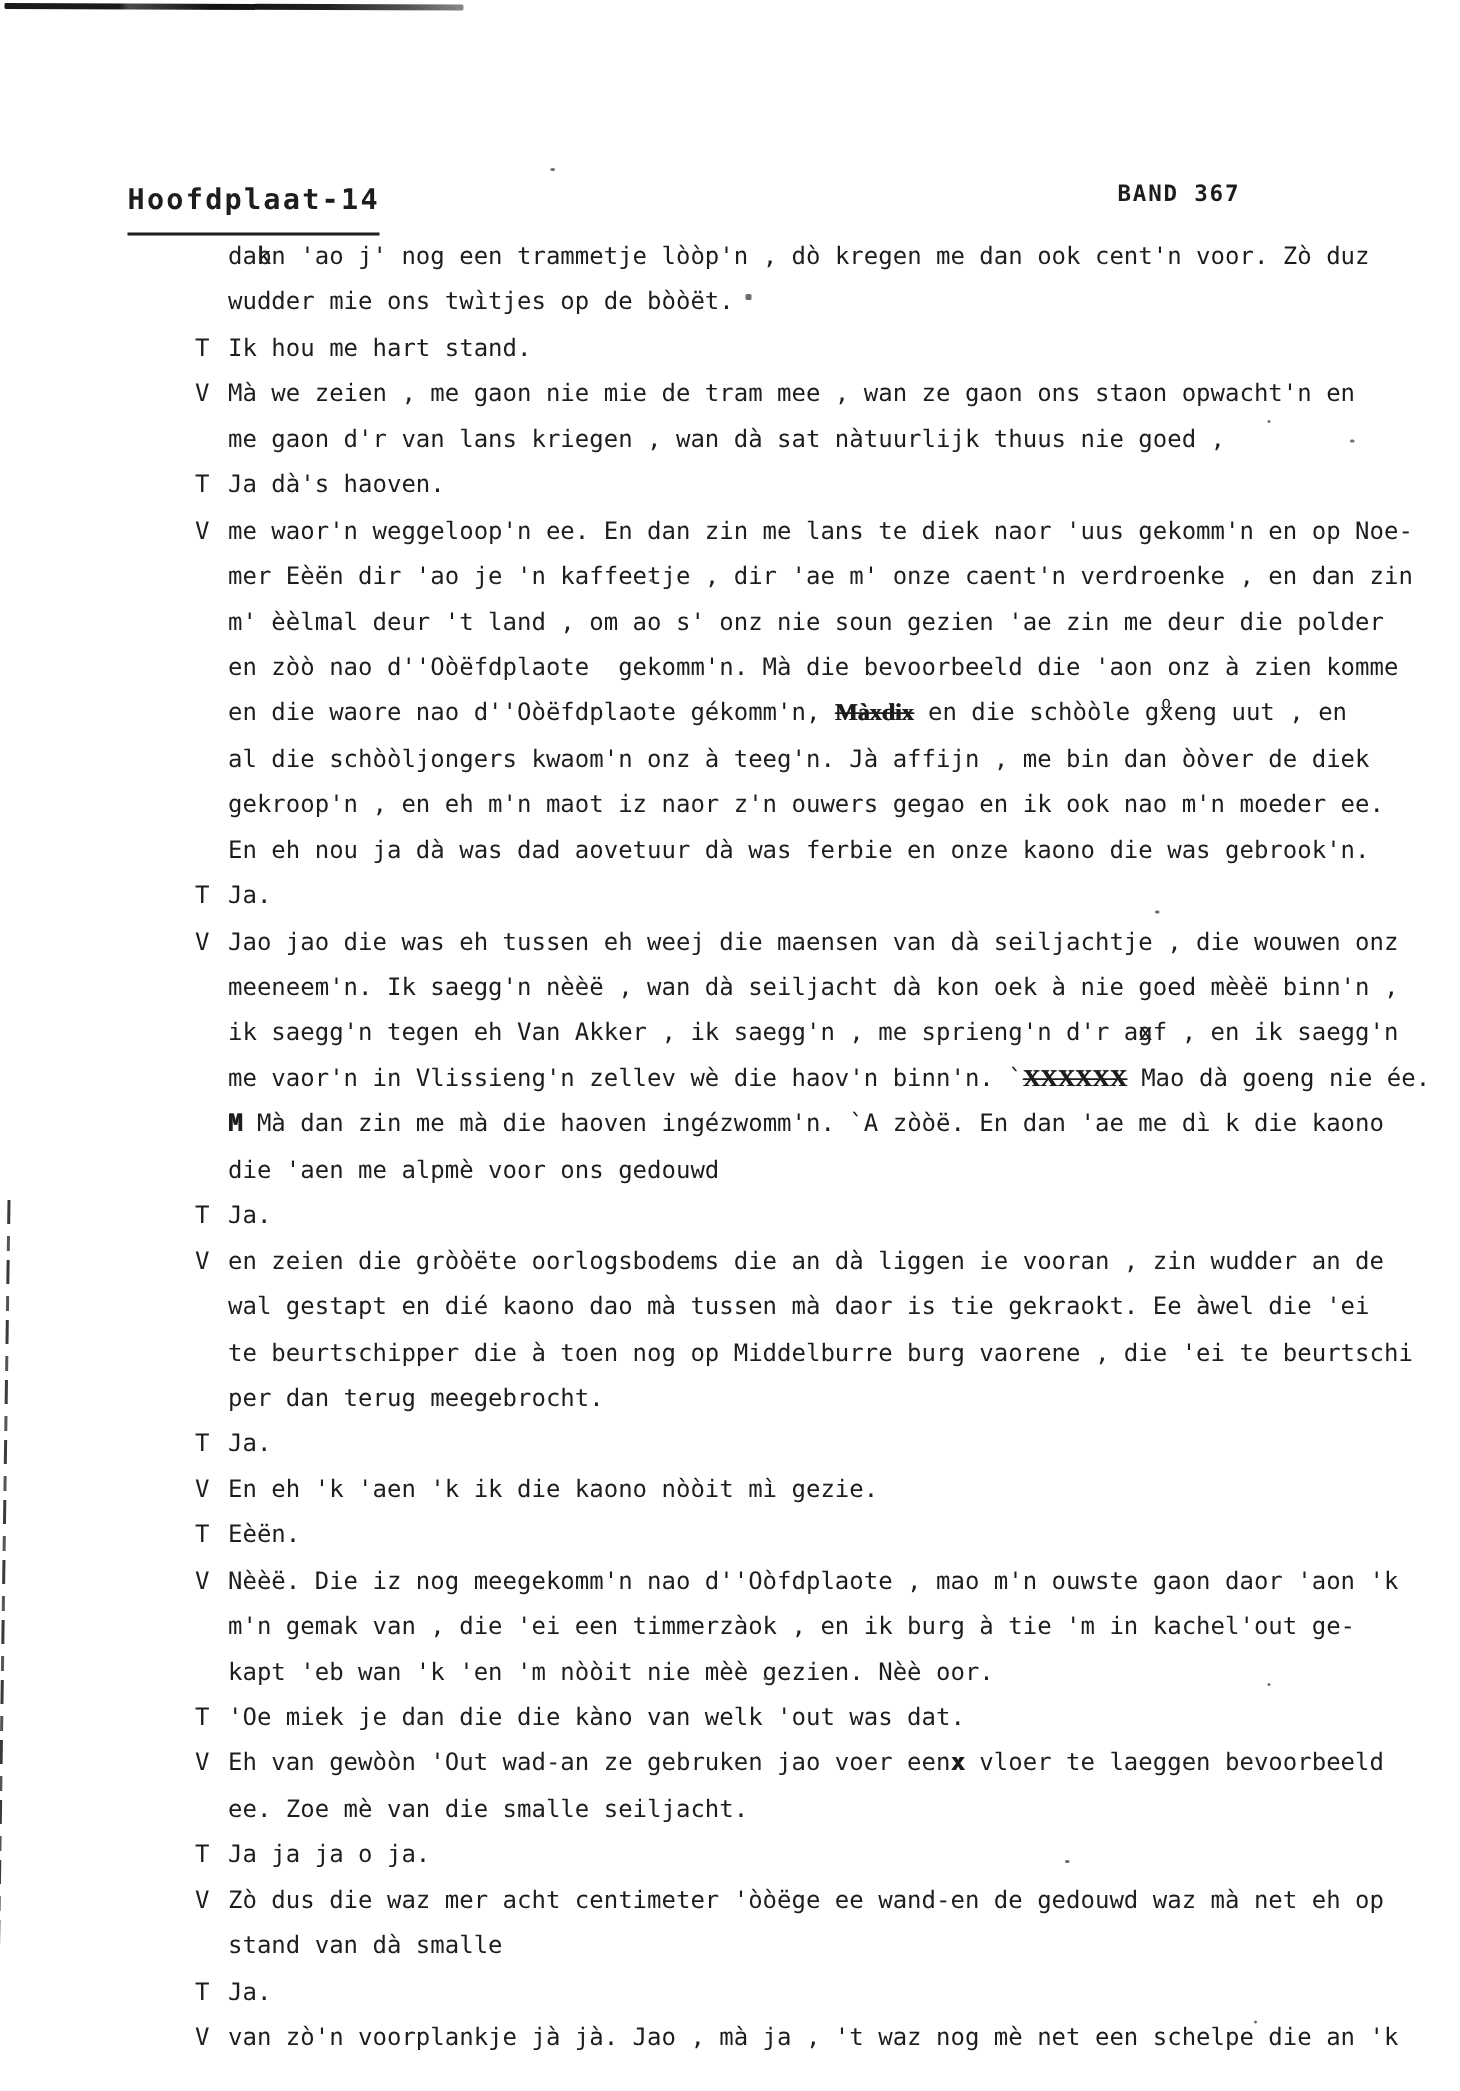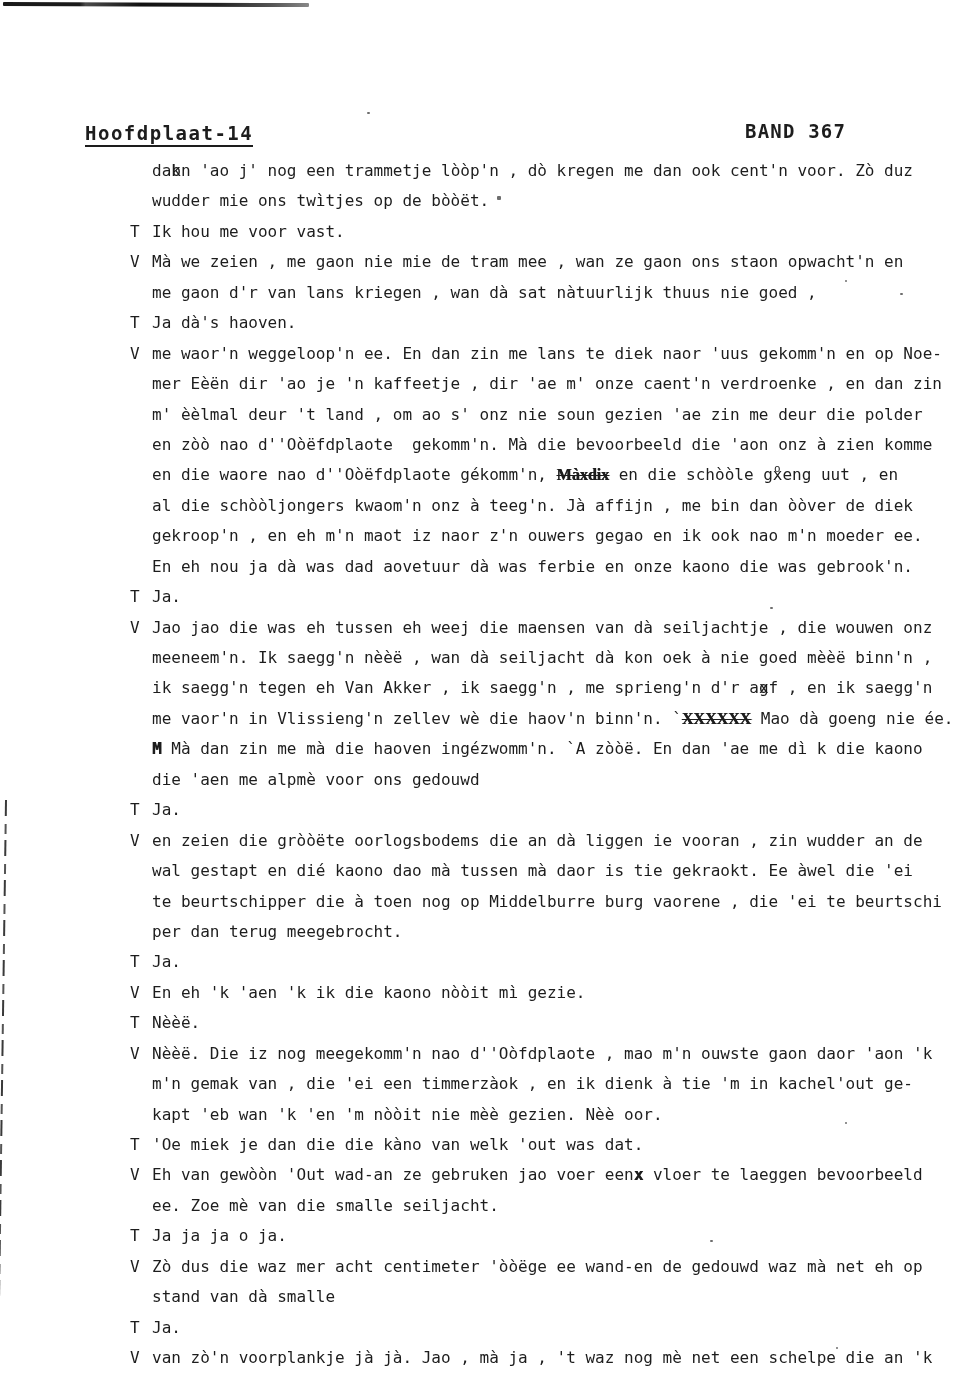--- a/index.html
+++ b/index.html
@@ -9,26 +9,26 @@
     overflow:hidden;
     font-family:"DejaVu Sans Mono","Liberation Mono",monospace;
     color:#1d1d1d;
   }
   .page{position:relative;width:973px;height:1394px;background:#fff;overflow:hidden;}
 
   
   .header-title{
     position:absolute;left:85px;top:122px;
     font-size:19px;letter-spacing:1.5px;font-weight:bold;
-    border-bottom:2px solid #1d1d1d;padding-bottom:1px;
+    border-bottom:2px solid #1d1d1d;padding-bottom:11px;
     white-space:pre;
   }
   .header-band{
     position:absolute;left:745px;top:120px;
-    font-size:19px;letter-spacing:1.2px;font-weight:bold;
+    font-size:15px;letter-spacing:1.2px;font-weight:bold;
     white-space:pre;
   }
 
   
   .transcript{
     position:absolute;left:130px;top:156px;width:850px;
   }
   .line{
     height:30.45px;line-height:30.45px;
     font-size:16px;white-space:pre;
@@ -61,21 +61,21 @@
   <div class="artifact-top-bar"></div>
   <div class="artifact-left-line"></div>
 
   <div class="header-title">Hoofdplaat-14</div>
 
   <div class="header-band">BAND 367</div>
 
   <div class="transcript">
       <div class="line"><span class="speaker"></span><span class="text">da<span class="ov">k<span class="over on">b</span></span>n 'ao j' nog een trammetje lòòp'n , dò kregen me dan ook cent'n voor. Zò duz</span></div>
       <div class="line"><span class="speaker"></span><span class="text">wudder mie ons twìtjes op de bòòët.</span></div>
-      <div class="line"><span class="speaker">T</span><span class="text">Ik hou me voor vast.</span></div>
+      <div class="line"><span class="speaker">T</span><span class="text">Ik hou me hart stand.</span></div>
       <div class="line"><span class="speaker">V</span><span class="text">Mà we zeien , me gaon nie mie de tram mee , wan ze gaon ons staon opwacht'n en</span></div>
       <div class="line"><span class="speaker"></span><span class="text">me gaon d'r van lans kriegen , wan dà sat nàtuurlijk thuus nie goed ,</span></div>
       <div class="line"><span class="speaker">T</span><span class="text">Ja dà's haoven.</span></div>
       <div class="line"><span class="speaker">V</span><span class="text">me waor'n weggeloop'n ee. En dan zin me lans te diek naor 'uus gekomm'n en op Noe-</span></div>
       <div class="line"><span class="speaker"></span><span class="text">mer Eèën dir 'ao je 'n kaffeetje , dir 'ae m' onze caent'n verdroenke , en dan zin</span></div>
       <div class="line"><span class="speaker"></span><span class="text">m' èèlmal deur 't land , om ao s' onz nie soun gezien 'ae zin me deur die polder</span></div>
       <div class="line"><span class="speaker"></span><span class="text">en zòò nao d''Oòëfdplaote  gekomm'n. Mà die bevoorbeeld die 'aon onz à zien komme</span></div>
       <div class="line"><span class="speaker"></span><span class="text">en die waore nao d''Oòëfdplaote gékomm'n, <span class="seg-strike">Màxdix</span> en die schòòle g<span class="ov">x<span class="over above">o</span></span>eng uut , en</span></div>
       <div class="line"><span class="speaker"></span><span class="text">al die schòòljongers kwaom'n onz à teeg'n. Jà affijn , me bin dan òòver de diek</span></div>
       <div class="line"><span class="speaker"></span><span class="text">gekroop'n , en eh m'n maot iz naor z'n ouwers gegao en ik ook nao m'n moeder ee.</span></div>
@@ -87,23 +87,23 @@
       <div class="line"><span class="speaker"></span><span class="text">me vaor'n in Vlissieng'n zellev wè die haov'n binn'n. `<span class="seg-strike">XXXXXX</span> Mao dà goeng nie ée.</span></div>
       <div class="line"><span class="speaker"></span><span class="text"><span class="seg-bold">M</span> Mà dan zin me mà die haoven ingézwomm'n. `A zòòë. En dan 'ae me dì k die kaono</span></div>
       <div class="line"><span class="speaker"></span><span class="text">die 'aen me alpmè voor ons gedouwd</span></div>
       <div class="line"><span class="speaker">T</span><span class="text">Ja.</span></div>
       <div class="line"><span class="speaker">V</span><span class="text">en zeien die gròòëte oorlogsbodems die an dà liggen ie vooran , zin wudder an de</span></div>
       <div class="line"><span class="speaker"></span><span class="text">wal gestapt en dié kaono dao mà tussen mà daor is tie gekraokt. Ee àwel die 'ei</span></div>
       <div class="line"><span class="speaker"></span><span class="text">te beurtschipper die à toen nog op Middelburre burg vaorene , die 'ei te beurtschi</span></div>
       <div class="line"><span class="speaker"></span><span class="text">per dan terug meegebrocht.</span></div>
       <div class="line"><span class="speaker">T</span><span class="text">Ja.</span></div>
       <div class="line"><span class="speaker">V</span><span class="text">En eh 'k 'aen 'k ik die kaono nòòit mì gezie.</span></div>
-      <div class="line"><span class="speaker">T</span><span class="text">Nèèë.</span></div>
+      <div class="line"><span class="speaker">T</span><span class="text">Eèën.</span></div>
       <div class="line"><span class="speaker">V</span><span class="text">Nèèë. Die iz nog meegekomm'n nao d''Oòfdplaote , mao m'n ouwste gaon daor 'aon 'k</span></div>
-      <div class="line"><span class="speaker"></span><span class="text">m'n gemak van , die 'ei een timmerzàok , en ik dienk à tie 'm in kachel'out ge-</span></div>
+      <div class="line"><span class="speaker"></span><span class="text">m'n gemak van , die 'ei een timmerzàok , en ik burg à tie 'm in kachel'out ge-</span></div>
       <div class="line"><span class="speaker"></span><span class="text">kapt 'eb wan 'k 'en 'm nòòit nie mèè gezien. Nèè oor.</span></div>
       <div class="line"><span class="speaker">T</span><span class="text">'Oe miek je dan die die kàno van welk 'out was dat.</span></div>
       <div class="line"><span class="speaker">V</span><span class="text">Eh van gewòòn 'Out wad-an ze gebruken jao voer een<span class="seg-bold">x</span> vloer te laeggen bevoorbeeld</span></div>
       <div class="line"><span class="speaker"></span><span class="text">ee. Zoe mè van die smalle seiljacht.</span></div>
       <div class="line"><span class="speaker">T</span><span class="text">Ja ja ja o ja.</span></div>
       <div class="line"><span class="speaker">V</span><span class="text">Zò dus die waz mer acht centimeter 'òòëge ee wand-en de gedouwd waz mà net eh op</span></div>
       <div class="line"><span class="speaker"></span><span class="text">stand van dà smalle</span></div>
       <div class="line"><span class="speaker">T</span><span class="text">Ja.</span></div>
       <div class="line"><span class="speaker">V</span><span class="text">van zò'n voorplankje jà jà. Jao , mà ja , 't waz nog mè net een schelpe die an 'k</span></div>
     </div>

